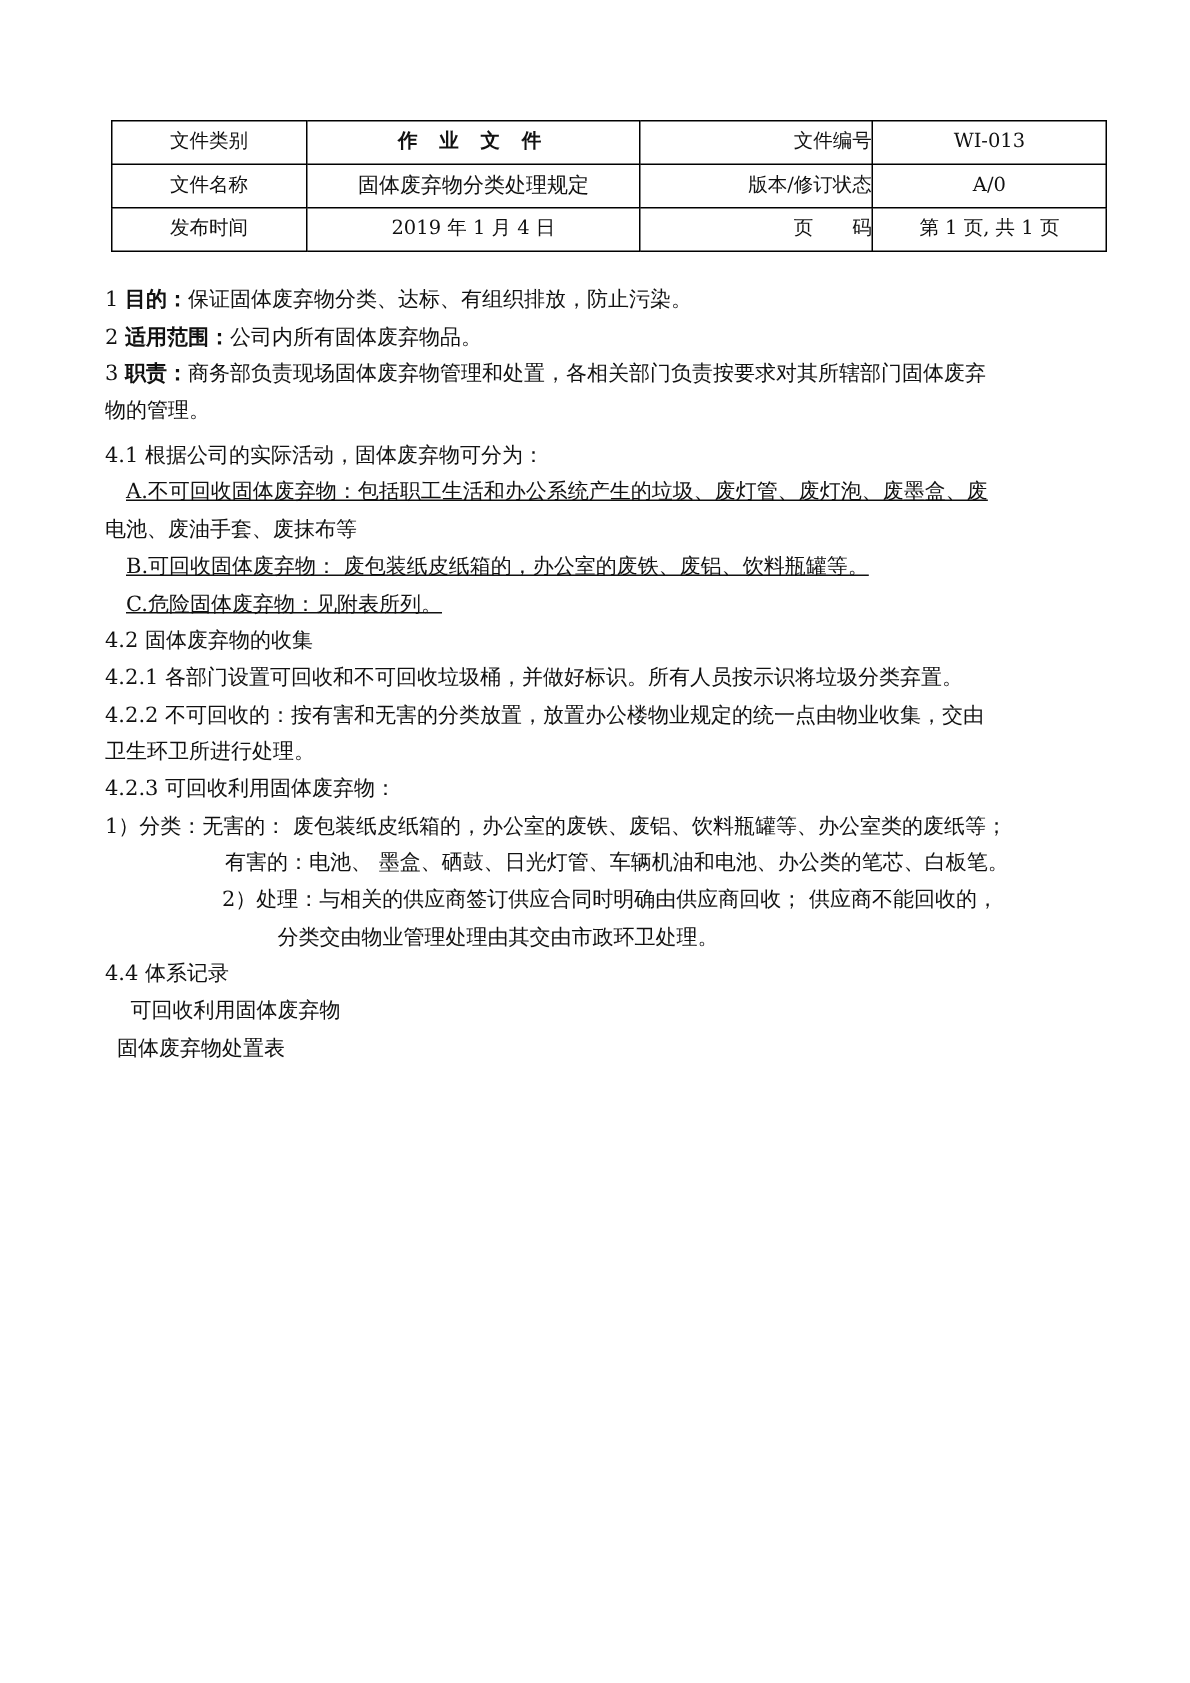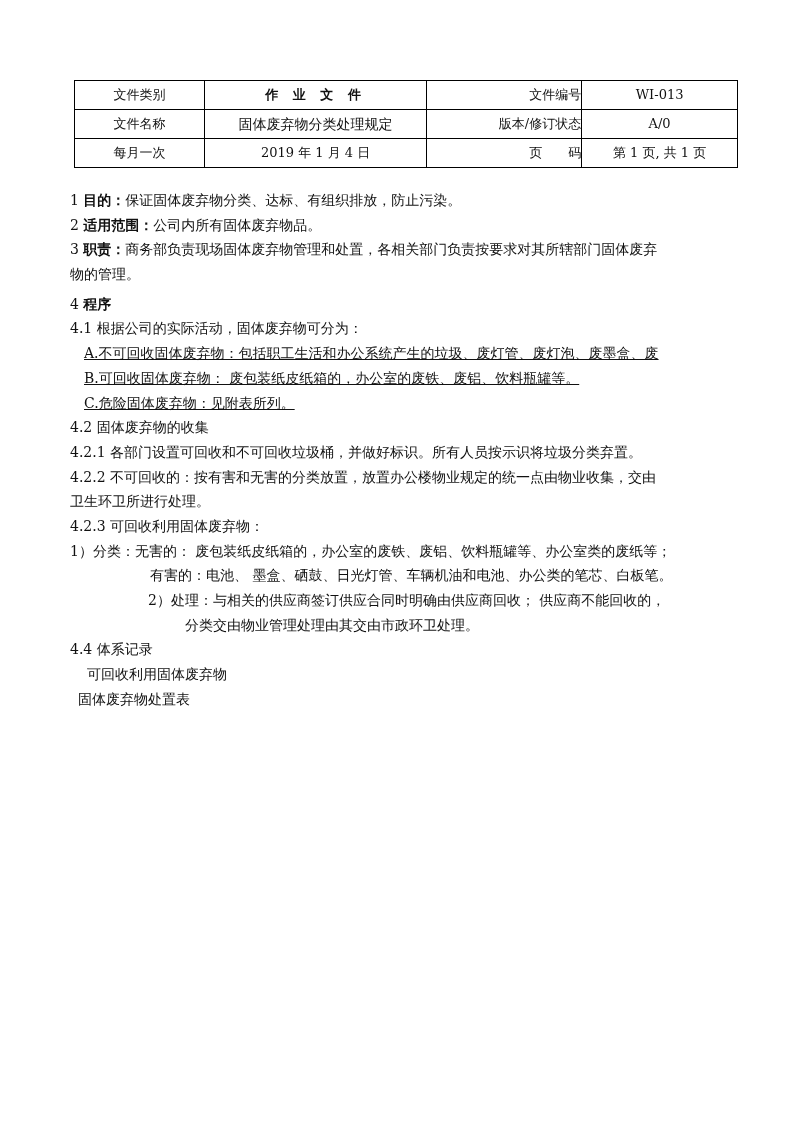--- a/index.html
+++ b/index.html
@@ -51,45 +51,43 @@
       <td class="c3">文件编号</td>
       <td class="c4">WI-013</td>
     </tr>
     <tr>
       <td class="c1">文件名称</td>
       <td class="c2 name-cell">固体废弃物分类处理规定</td>
       <td class="c3">版本/修订状态</td>
       <td class="c4">A/0</td>
     </tr>
     <tr>
-      <td class="c1">每月一次</td>
+      <td class="c1">发布时间</td>
       <td class="c2">2019 年 1 月 4 日</td>
       <td class="c3">页　　码</td>
       <td class="c4">第 1 页, 共 1 页</td>
     </tr>
   </tbody>
     </table>
 
   <div class="body">
     <div class="line">
       <span>1 </span><span class="b">目的：</span><span>保证固体废弃物分类、达标、有组织排放，防止污染。</span>
     </div>
     <div class="line">
       <span>2 </span><span class="b">适用范围：</span><span>公司内所有固体废弃物品。</span>
     </div>
     <div class="line">
       <span>3 </span><span class="b">职责：</span><span>商务部负责现场固体废弃物管理和处置，各相关部门负责按要求对其所辖部门固体废弃</span>
     </div>
     <div class="line">物的管理。</div>
     <div class="gap"></div>
-    <div class="line">
-      <span>4 </span><span class="b">程序</span>
-    </div>
     <div class="line">4.1 根据公司的实际活动，固体废弃物可分为：</div>
     <div class="line ind1">A.不可回收固体废弃物：包括职工生活和办公系统产生的垃圾、废灯管、废灯泡、废墨盒、废</div>
+    <div class="line">电池、废油手套、废抹布等</div>
     <div class="line ind1">B.可回收固体废弃物：  废包装纸皮纸箱的，办公室的废铁、废铝、饮料瓶罐等。</div>
     <div class="line ind1">C.危险固体废弃物：见附表所列。</div>
     <div class="line">4.2  固体废弃物的收集</div>
     <div class="line">4.2.1  各部门设置可回收和不可回收垃圾桶，并做好标识。所有人员按示识将垃圾分类弃置。</div>
     <div class="line">4.2.2  不可回收的：按有害和无害的分类放置，放置办公楼物业规定的统一点由物业收集，交由</div>
     <div class="line">卫生环卫所进行处理。</div>
     <div class="line">4.2.3  可回收利用固体废弃物：</div>
     <div class="line">1）分类：无害的：  废包装纸皮纸箱的，办公室的废铁、废铝、饮料瓶罐等、办公室类的废纸等；</div>
     <div class="line ind-haz">有害的：电池、  墨盒、硒鼓、日光灯管、车辆机油和电池、办公类的笔芯、白板笔。</div>
     <div class="line ind-proc">2）处理：与相关的供应商签订供应合同时明确由供应商回收；  供应商不能回收的，</div>

